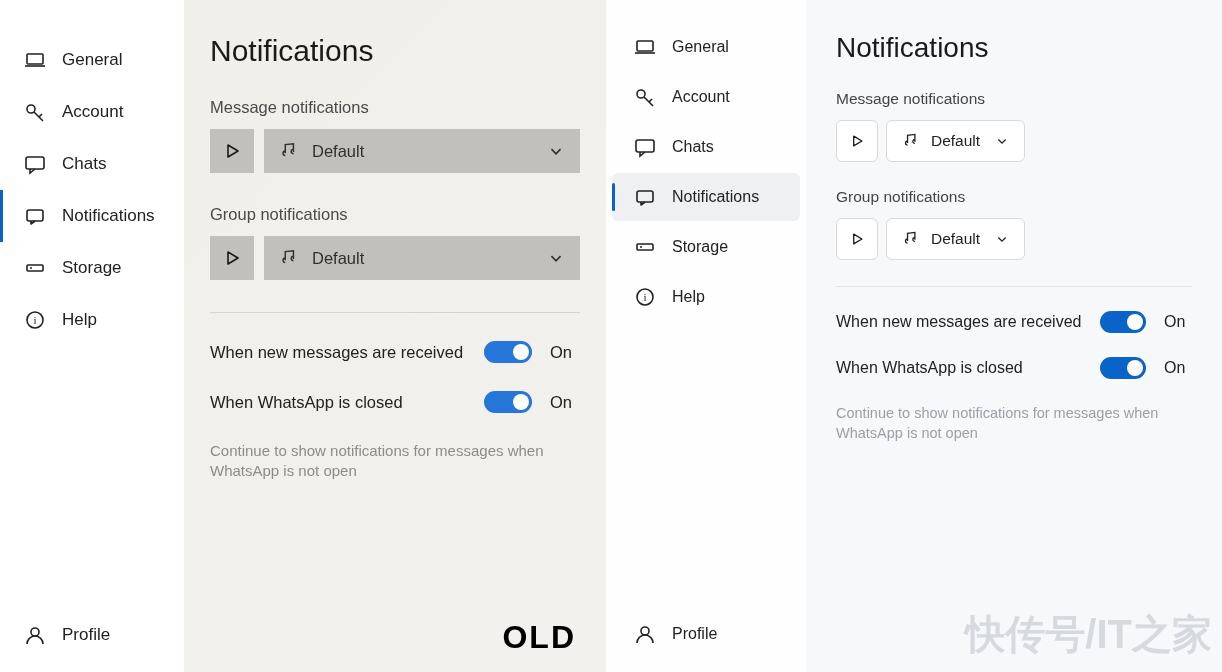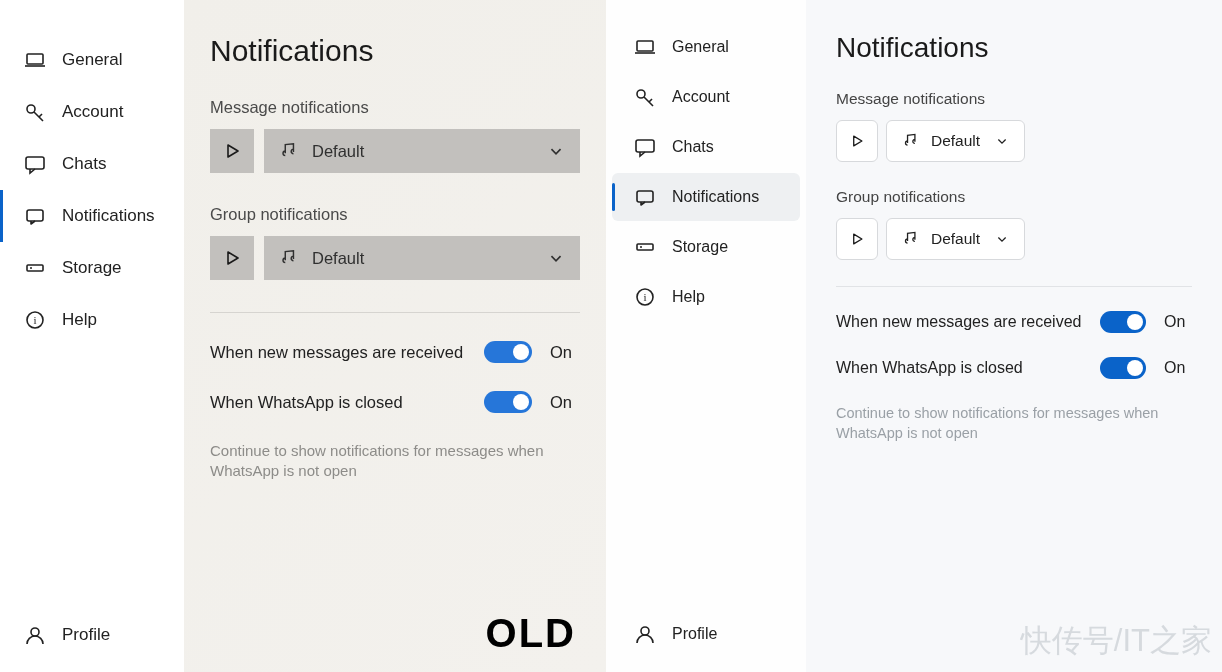--- a/index.html
+++ b/index.html
@@ -76,21 +76,21 @@
     width: 16px; height: 16px; border-radius: 50%; background: #fff;
     position: absolute; top: 3px; right: 3px;
   }
   .old-toggle-row .state { margin-left: 18px; width: 30px; }
   .old-help-text { font-size: 15px; color: #8d8c89; line-height: 1.35; }
   .old-badge {
     position: absolute;
     bottom: 16px; right: 30px;
     font-family: Arial, sans-serif;
     font-weight: 900;
-    font-size: 40px;
+    font-size: 32px;
     letter-spacing: 2px;
     color: #000;
   }
 
   
   .new-sidebar {
     width: 200px;
     background: #fefefe;
     padding-top: 22px;
     display: flex; flex-direction: column;
@@ -163,23 +163,23 @@
   .toggle-new .knob {
     width: 16px; height: 16px; border-radius: 50%; background: #fff;
     position: absolute; top: 3px; right: 3px;
   }
   .new-toggle-row .state { margin-left: 18px; width: 28px; }
   .new-help-text { font-size: 14.5px; color: #9aa0a6; line-height: 1.4; }
 
   .watermark {
     position: absolute;
     bottom: 10px; right: 10px;
-    font-size: 31px;
+    font-size: 40px;
     color: rgba(130,140,150,0.28);
-    font-weight: 400;
+    font-weight: 700;
     font-family: "Microsoft YaHei", sans-serif;
     pointer-events: none;
     white-space: nowrap;
   }
 
   svg { display: block; }
 </style>
 </head>
 <body>
 

